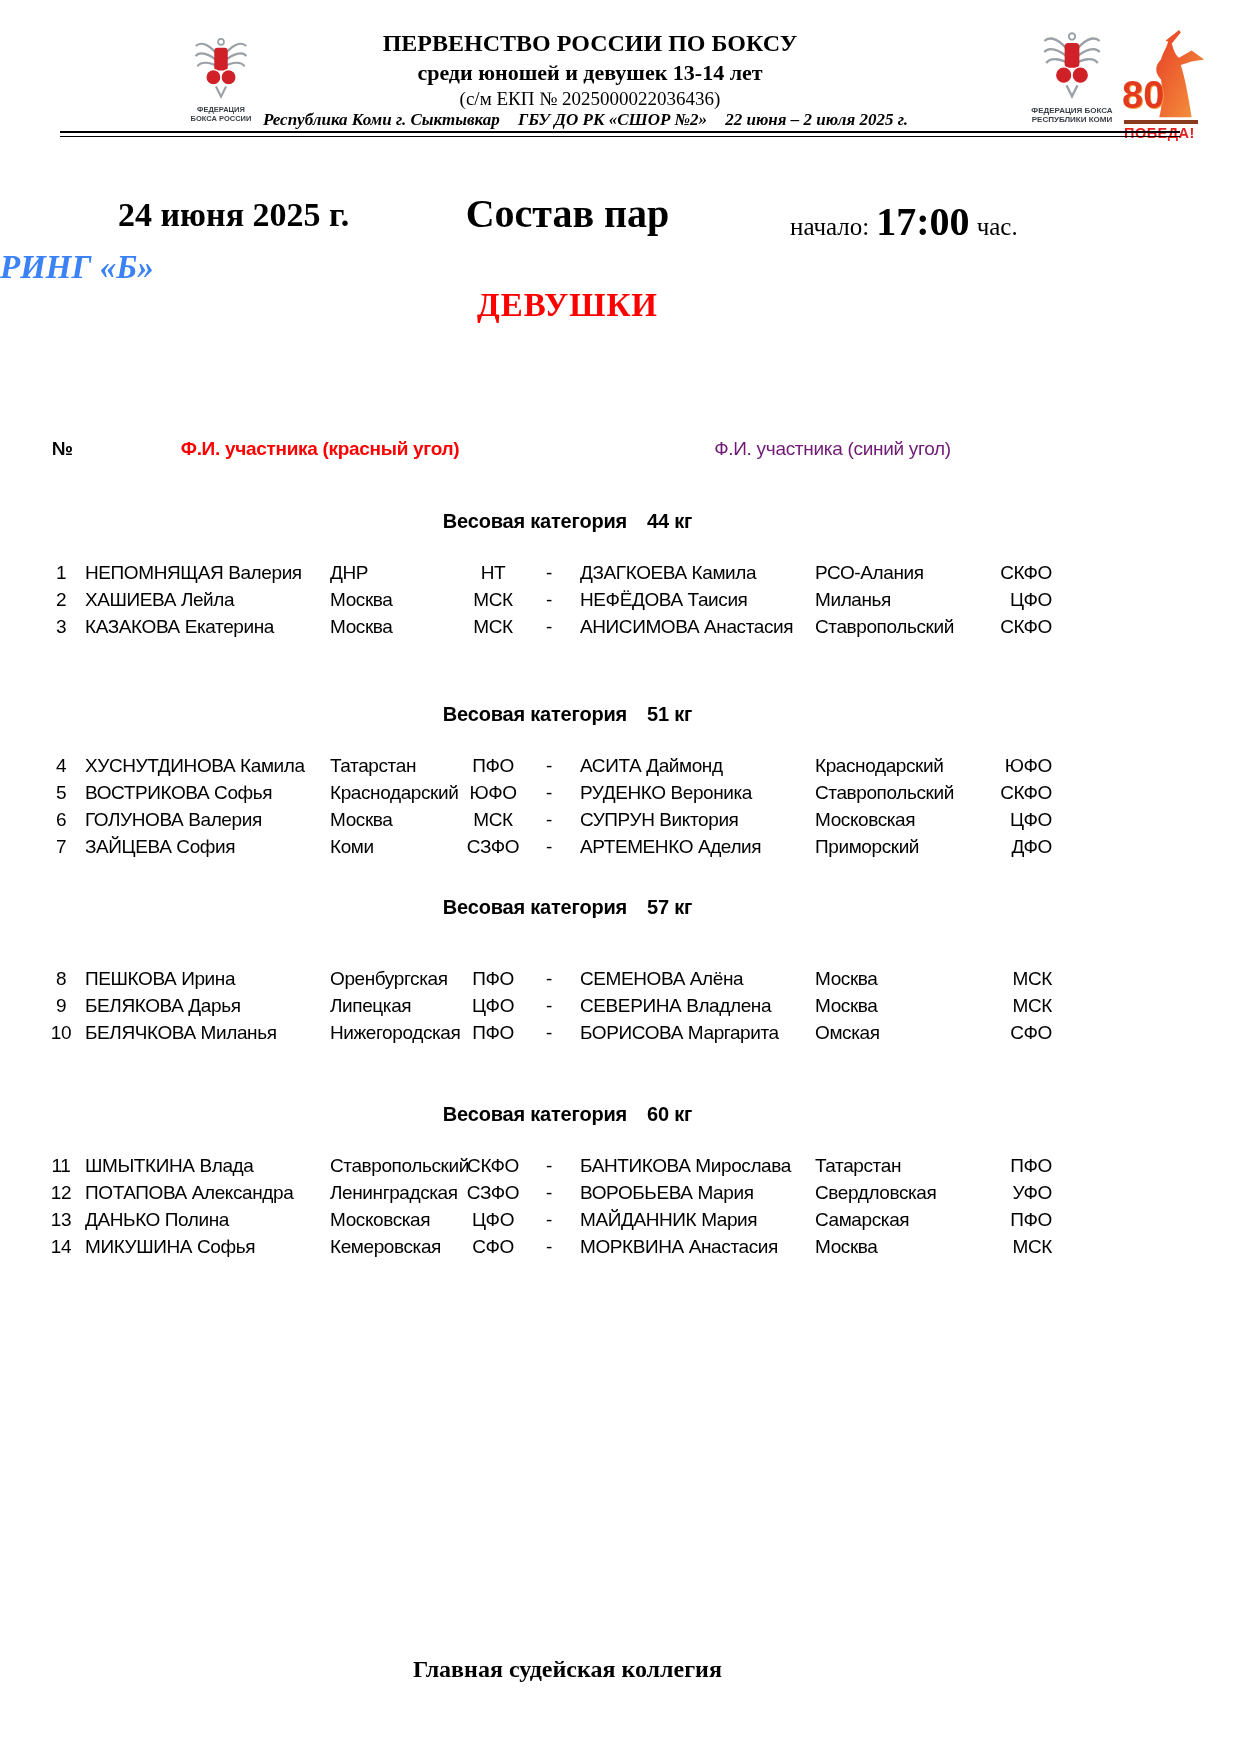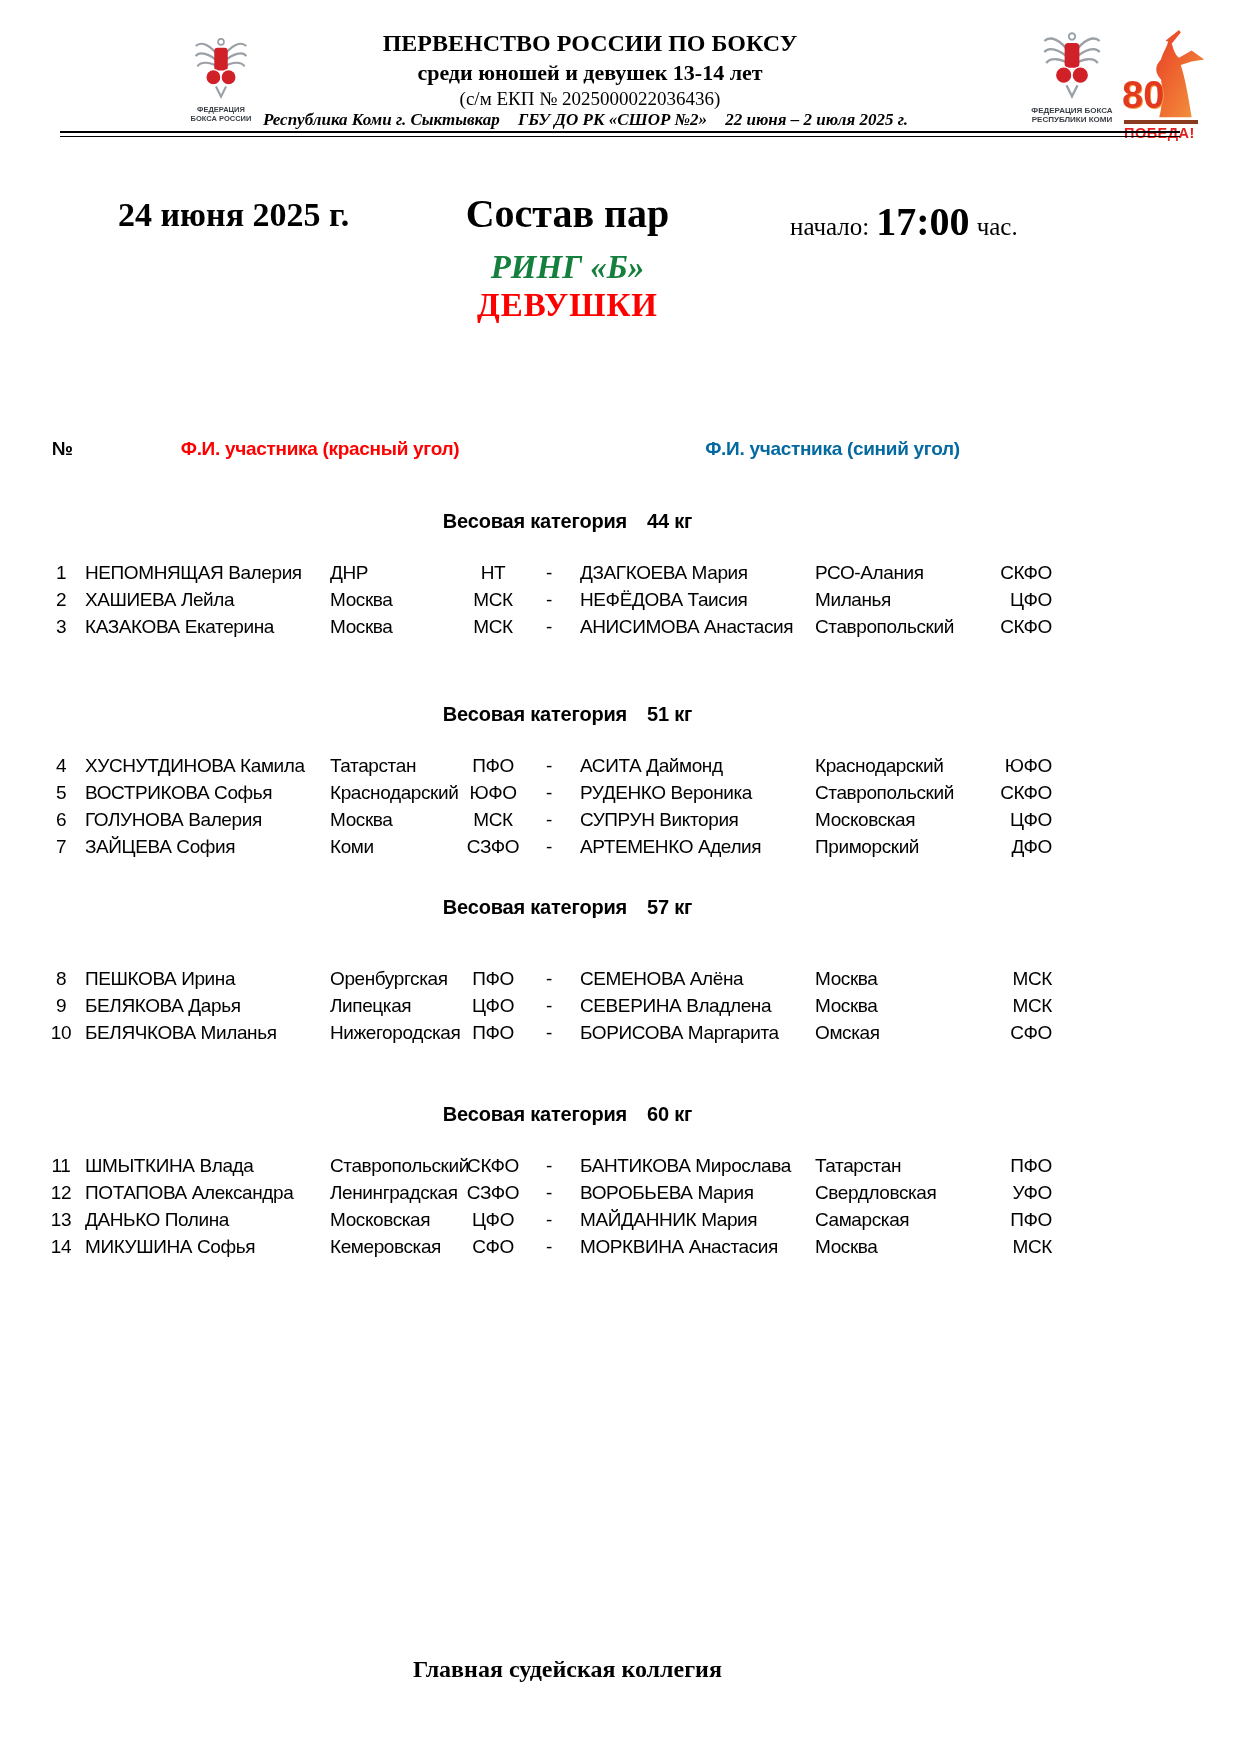--- a/index.html
+++ b/index.html
@@ -33,32 +33,32 @@
   .header-rule{position:absolute;left:60px;top:131px;width:1120px;height:3px;
     border-top:2.5px solid #000;border-bottom:1px solid #000;}
 
   
   .event-date{position:absolute;left:118px;top:196px;font-size:34px;font-weight:bold;}
   .event-title{position:absolute;left:0;top:190px;width:1135px;text-align:center;
     font-size:40px;font-weight:bold;}
   .event-start{position:absolute;left:790px;top:198px;display:flex;align-items:baseline;gap:7px;}
   .start-label,.start-unit{font-size:25px;}
   .start-time{font-size:40px;font-weight:bold;}
-  .event-ring{position:absolute;left:0;top:249px;width:1135px;text-align:center;
-    font-size:33px;font-weight:bold;font-style:italic;color:#15803d;}
+  .event-ring{position:absolute;left:0;top:249px;width:1135px;text-align:left;
+    font-size:33px;font-weight:bold;font-style:italic;color:#3b82f6;}
   .event-category{position:absolute;left:0;top:287px;width:1135px;text-align:center;
     font-size:33px;font-weight:bold;color:#ff0000;letter-spacing:1px;}
 
   
   .sans{font-family:"Liberation Sans",sans-serif;letter-spacing:-0.3px;}
   .th-no{position:absolute;left:52px;top:438px;font-weight:bold;font-size:19px;}
   .th-red{position:absolute;left:150px;top:438px;width:340px;text-align:center;
     font-weight:bold;font-size:19px;color:#ff0000;}
   .th-blue{position:absolute;left:660px;top:438px;width:345px;text-align:center;
-    font-weight:bold;font-size:19px;color:#0369a1;}
+    font-weight:normal;font-size:19px;color:#701a75;}
 
   
   .section-title{position:absolute;left:0;width:1135px;text-align:center;
     font-family:"Liberation Sans",sans-serif;font-weight:bold;font-size:20px;letter-spacing:-0.2px;}
   .section-title .weight{margin-left:20px;}
   .row{position:absolute;left:0;width:1241px;height:27px;
     font-family:"Liberation Sans",sans-serif;font-size:19px;letter-spacing:-0.4px;white-space:nowrap;}
   .row span{position:absolute;top:0;}
   .c-no{left:46px;width:30px;text-align:center;}
   .c-rname{left:85px;}
@@ -166,21 +166,21 @@
   <div class="th-blue sans">Ф.И. участника (синий угол)</div>
 
   <div id="sections">
       <div class="section-title" style="top: 510px;"><span>Весовая категория</span><span class="weight">44 кг</span></div>
       <div class="row" style="top: 562px;">
         <span class="c-no">1</span>
         <span class="c-rname">НЕПОМНЯЩАЯ Валерия</span>
         <span class="c-rreg">ДНР</span>
         <span class="c-rfed">НТ</span>
         <span class="c-dash">-</span>
-        <span class="c-bname">ДЗАГКОЕВА Мария</span>
+        <span class="c-bname">ДЗАГКОЕВА Камила</span>
         <span class="c-breg">РСО-Алания</span>
         <span class="c-bfed">СКФО</span>
       </div>
       <div class="row" style="top: 589px;">
         <span class="c-no">2</span>
         <span class="c-rname">ХАШИЕВА Лейла</span>
         <span class="c-rreg">Москва</span>
         <span class="c-rfed">МСК</span>
         <span class="c-dash">-</span>
         <span class="c-bname">НЕФЁДОВА Таисия</span>

